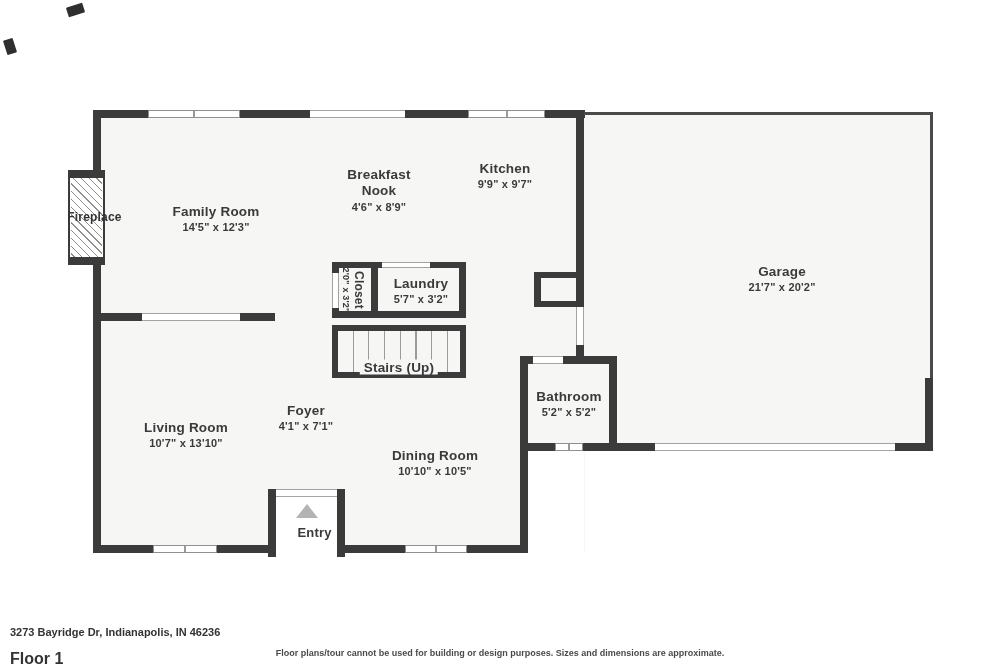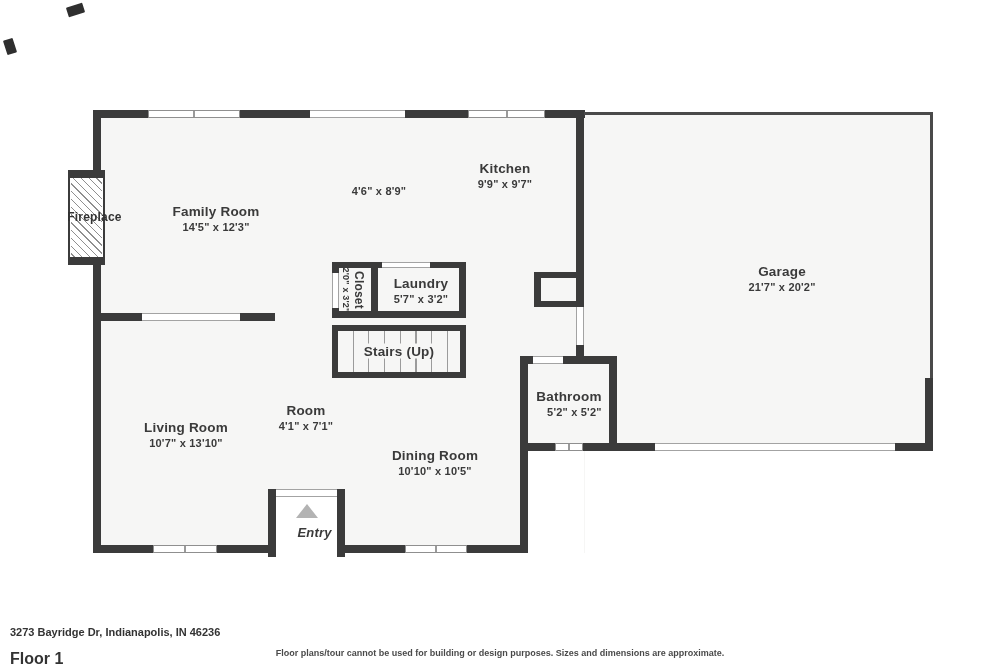--- a/index.html
+++ b/index.html
@@ -27,21 +27,21 @@
   }
   .room-label{position:absolute;transform:translate(-50%,-50%);text-align:center;white-space:nowrap;}
   .room-name{font-size:13.5px;font-weight:700;line-height:1.22;letter-spacing:.2px;}
   .room-dims{font-size:11px;font-weight:700;margin-top:1px;letter-spacing:.2px;}
   .wrap .room-name{white-space:normal;width:84px;margin:0 auto;}
   .rot-cw{transform:translate(-50%,-50%) rotate(90deg);}
   .rot-ccw{transform:translate(-50%,-50%) rotate(-90deg);}
   .small-label .room-name{font-size:12px;}
   .small-label .room-dims{font-size:9px;margin-top:0;}
   .feature-label{position:absolute;transform:translate(-50%,-50%);font-size:13px;font-weight:700;letter-spacing:.2px;white-space:nowrap;padding-left:15px;}
-  .stairs-label{background:var(--floor,#f6f6f5);padding:0 4px;}
+  .stairs-label{background:var(--floor,#f6f6f5);padding:0 4px;margin-top:16px;}
   .fireplace{position:absolute;left:68px;top:170px;width:37px;height:95px;background:#fff;border:2px solid #3b3b3b;box-sizing:border-box;}
   .fireplace .hatch{position:absolute;inset:1px;background-image:repeating-linear-gradient(45deg,#8f8f8f 0 1px,transparent 1px 5.5px);}
   .fp-label{font-size:12px;font-weight:600;color:#333;background:transparent;}
   .entry-arrow{position:absolute;left:296px;top:504px;width:0;height:0;
     border-left:11px solid transparent;border-right:11px solid transparent;
     border-bottom:14px solid var(--entry_arrow,#b3b3b3);}
   .address{position:absolute;left:10px;top:626px;font-size:11px;font-weight:700;color:#333;}
   .floor-num{position:absolute;left:10px;top:650px;font-size:16px;font-weight:700;color:#333;}
   .disclaimer{position:absolute;left:50%;top:648px;transform:translateX(-50%);font-size:9px;font-weight:700;color:#4a4a4a;white-space:nowrap;}
   .crop-mark{position:absolute;background:#2f2f2f;border-radius:1px;}
@@ -127,20 +127,21 @@
   </div>
   <div class="wall" style="left:68px;top:170px;width:37px;height:8px;"></div>
   <div class="wall" style="left:68px;top:257px;width:37px;height:8px;"></div>
   <div class="feature-label fp-label rot-ccw" style="left:87px;top:217px;">Fireplace</div>
 
   <div class="room-label" style="left:216px;top:219px;">
     <div class="room-name">Family Room</div>
     <div class="room-dims">14'5" x 12'3"</div>
   </div>
   <div class="room-label wrap" style="left:379px;top:190px;">
+    <div class="room-name">Breakfast Nook</div>
     <div class="room-dims">4'6" x 8'9"</div>
   </div>
   <div class="room-label" style="left:505px;top:176px;">
     <div class="room-name">Kitchen</div>
     <div class="room-dims">9'9" x 9'7"</div>
   </div>
   <div class="room-label" style="left:758px;top:279px;margin-left:24px;">
     <div class="room-name">Garage</div>
     <div class="room-dims">21'7" x 20'2"</div>
   </div>
@@ -150,35 +151,35 @@
   </div>
   <div class="room-label small-label rot-cw" style="left:354px;top:290px;">
     <div class="room-name">Closet</div>
     <div class="room-dims">2'0" x 3'2"</div>
   </div>
   <div class="room-label" style="left:186px;top:435px;">
     <div class="room-name">Living Room</div>
     <div class="room-dims">10'7" x 13'10"</div>
   </div>
   <div class="room-label" style="left:306px;top:418px;">
-    <div class="room-name">Room</div>
+    <div class="room-name">Foyer</div>
     <div class="room-dims">4'1" x 7'1"</div>
   </div>
   <div class="room-label" style="left:435px;top:463px;text-align:center;">
     <div class="room-name">Dining Room</div>
     <div class="room-dims">10'10" x 10'5"</div>
   </div>
-  <div class="room-label" style="left:569px;top:404px;text-align:right;">
+  <div class="room-label" style="left:569px;top:404px;">
     <div class="room-name">Bathroom</div>
     <div class="room-dims">5'2" x 5'2"</div>
   </div>
 
   <div class="feature-label stairs-label" style="left:399px;top:351px;font-size:13.5px;">Stairs (Up)</div>
   <div class="entry-arrow"></div>
-  <div class="feature-label" style="left:307px;top:532px;font-style:italic;">Entry</div>
+  <div class="feature-label" style="left:307px;top:532px;">Entry</div>
 
   <div class="crop-mark" style="left:67px;top:5px;width:17px;height:10px;transform:rotate(-18deg);"></div>
   <div class="crop-mark" style="left:5px;top:39px;width:10px;height:15px;transform:rotate(-18deg);"></div>
 
   <div class="address">3273 Bayridge Dr, Indianapolis, IN 46236</div>
   <div class="floor-num">Floor 1</div>
   <div class="disclaimer">Floor plans/tour cannot be used for building or design purposes. Sizes and dimensions are approximate.</div>
 
 </div>
 

